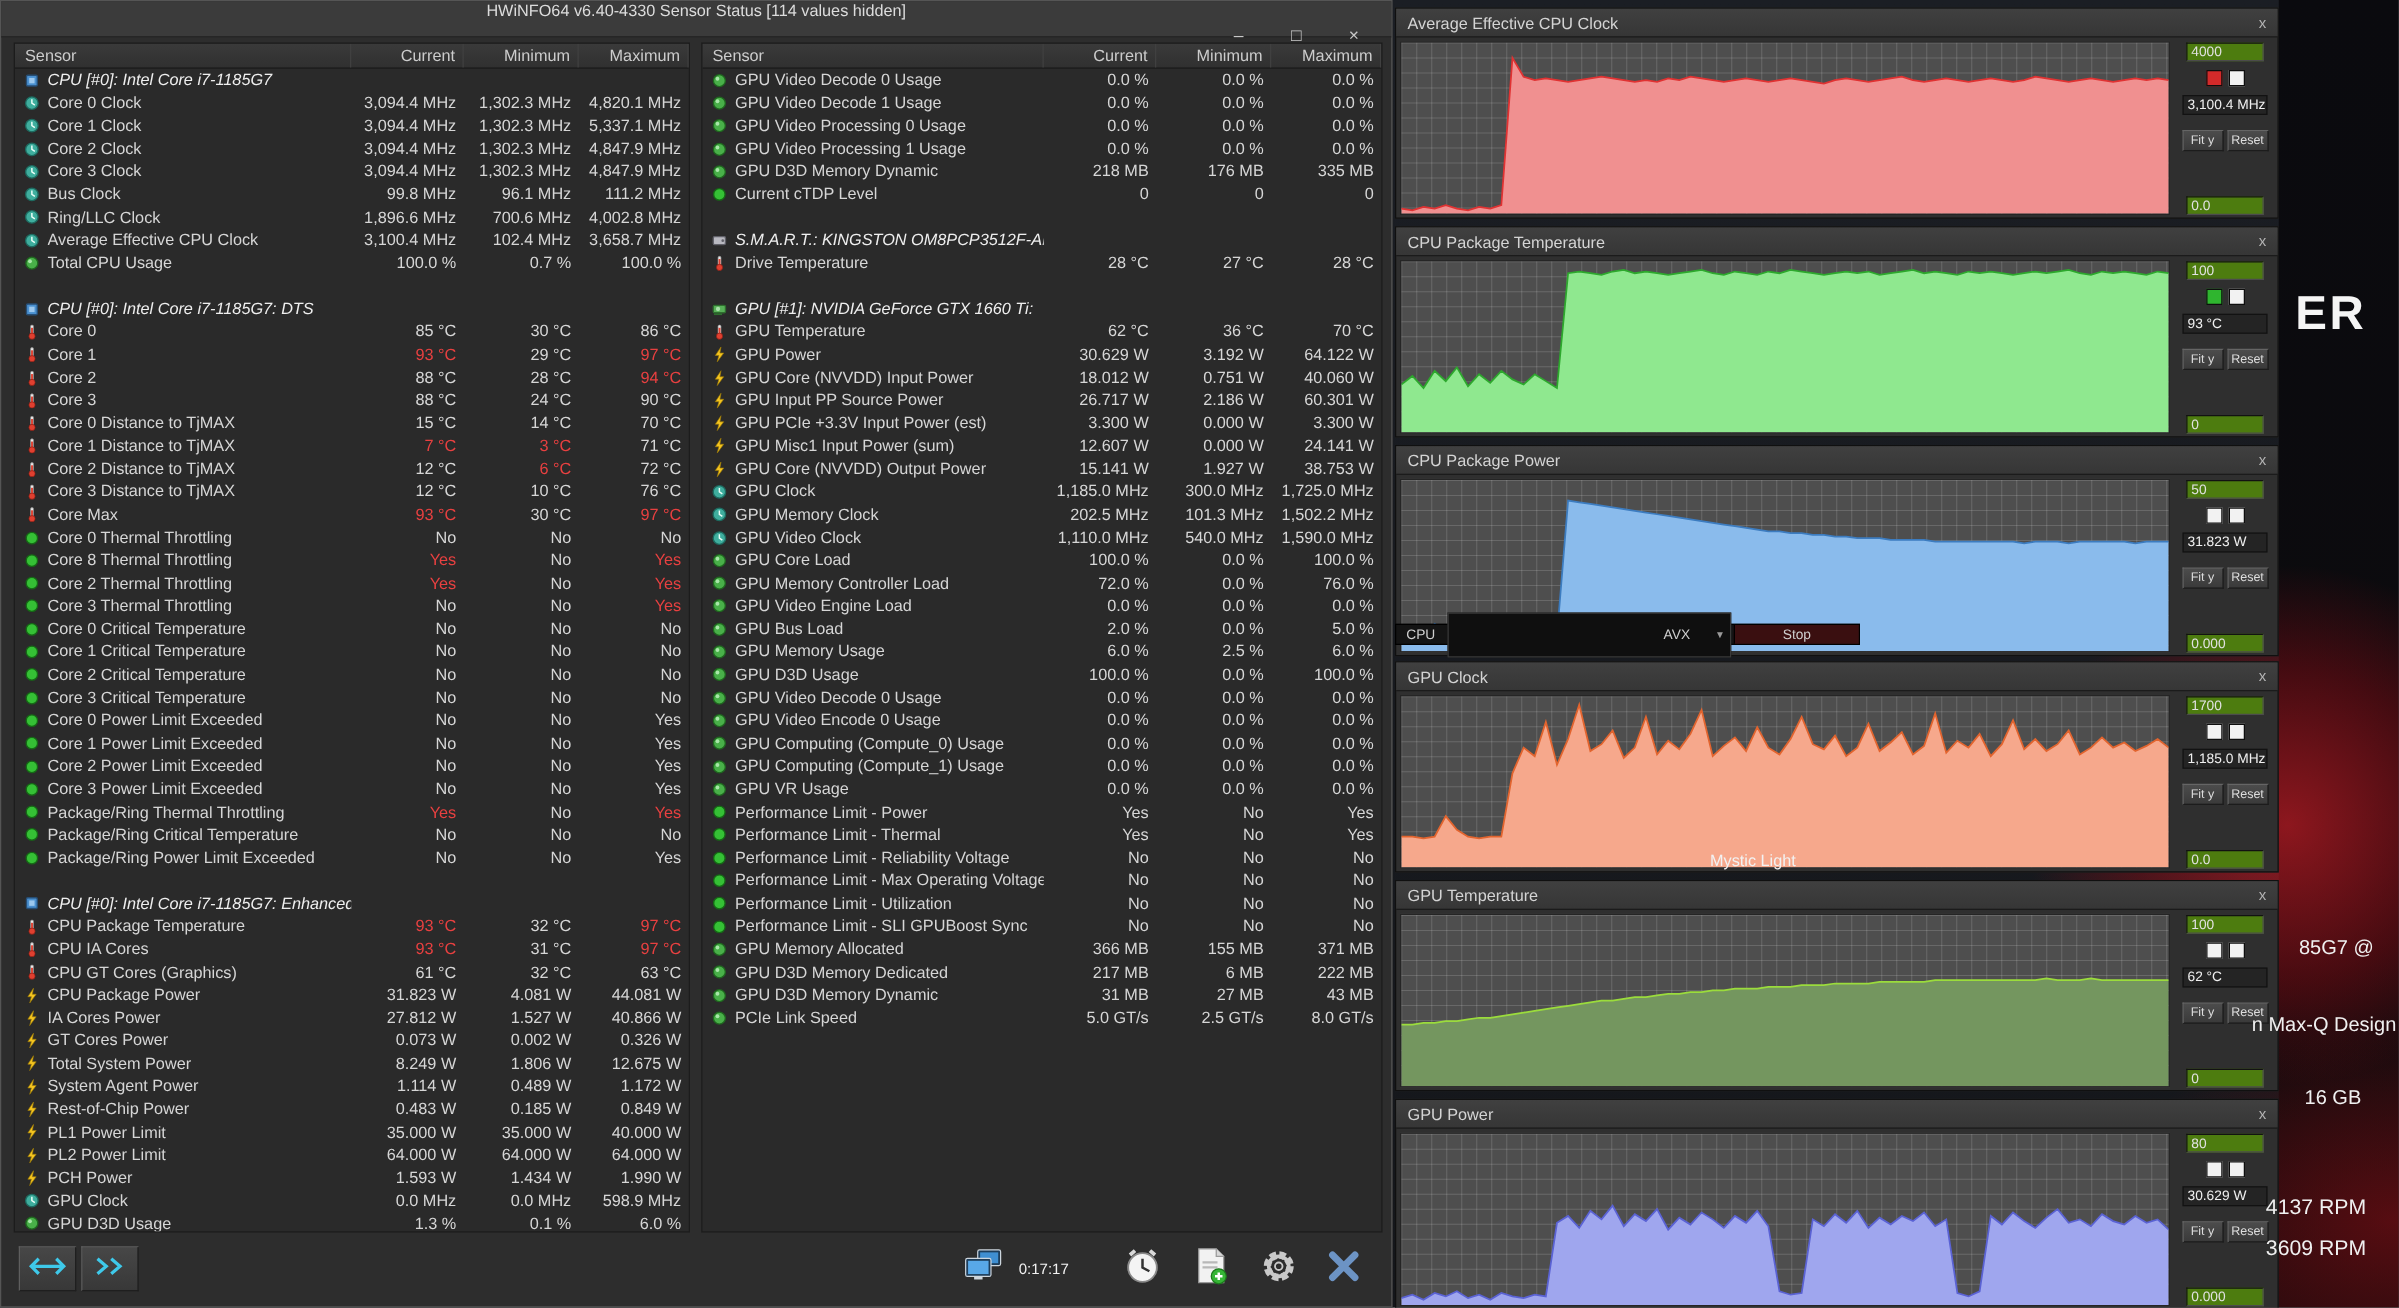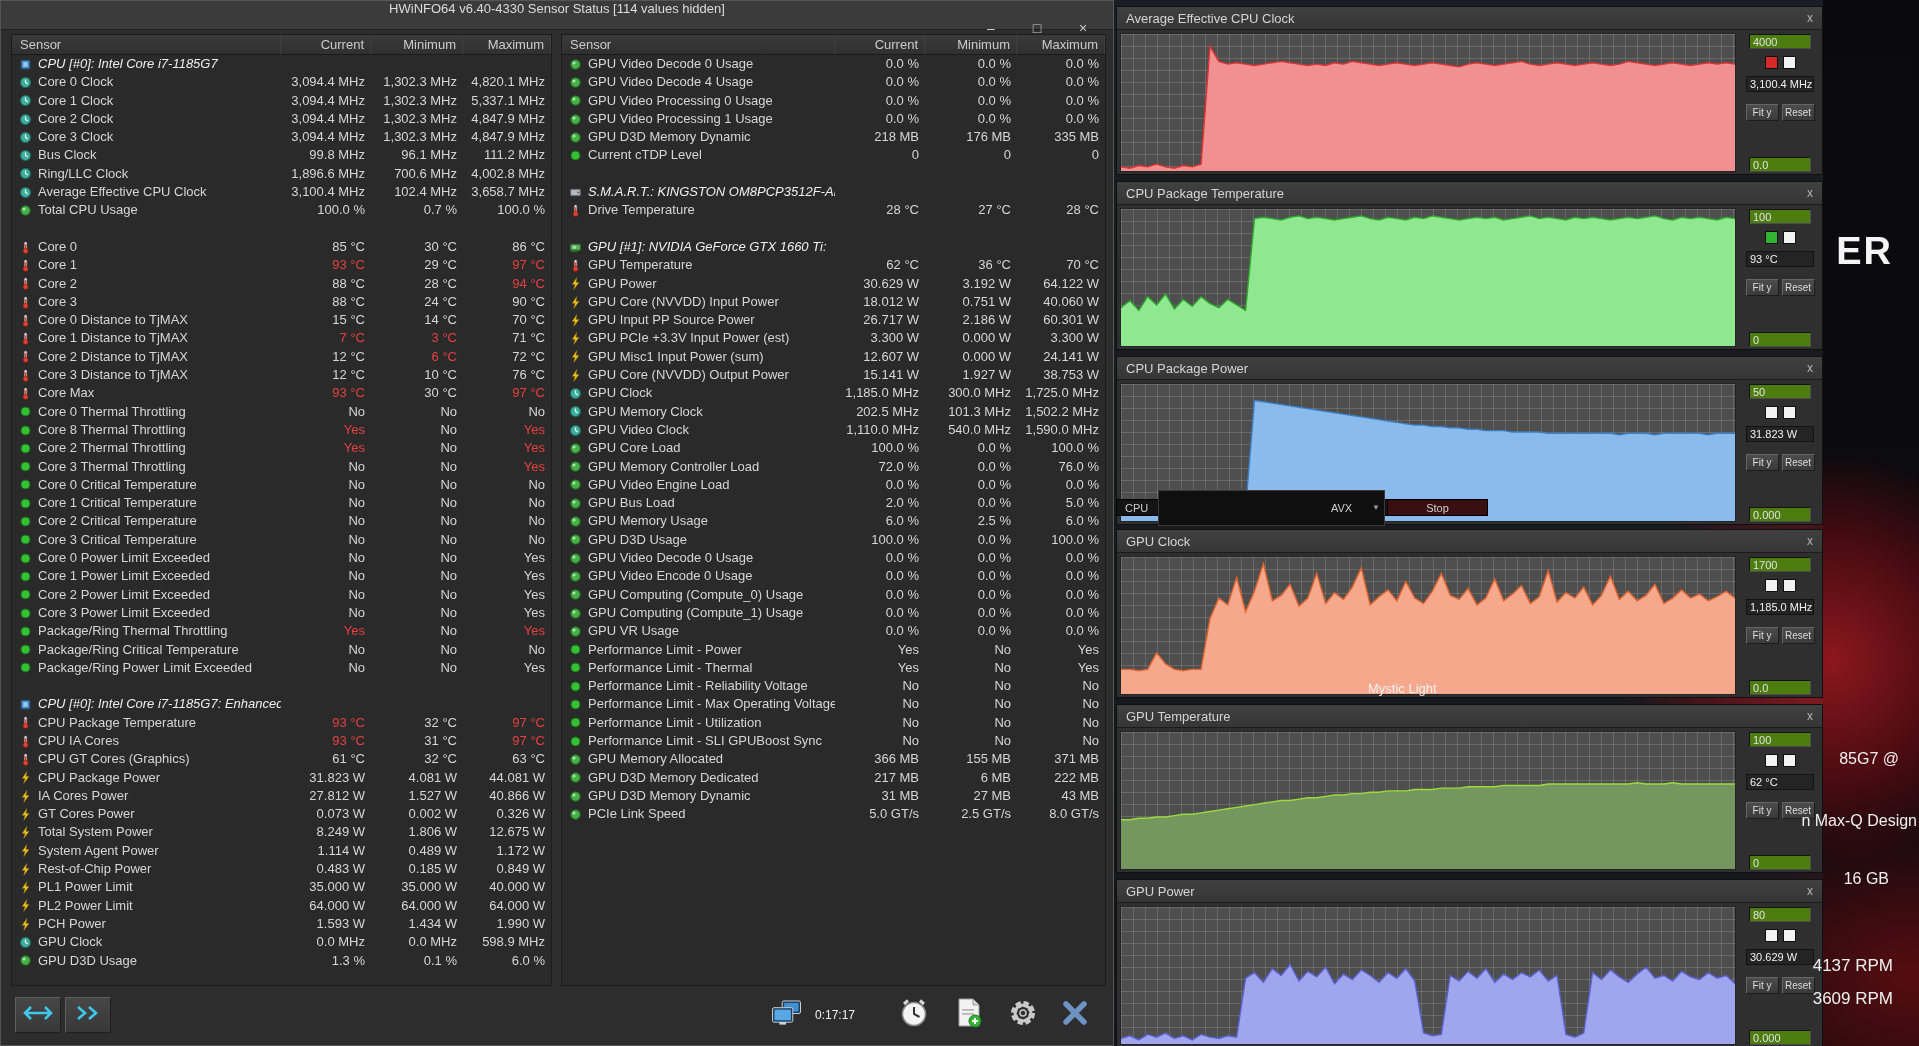--- a/index.html
+++ b/index.html
@@ -424,20 +424,32 @@
               <circle cx="6" cy="6" r="4.4" fill="#49b049" stroke="#1f681f"></circle>
               <circle cx="4.6" cy="4.6" r="1.4" fill="#a9e6a9"></circle>
             </svg>
           </span>
           <span class="lbl">Total CPU Usage</span>
           <span class="val">100.0 %</span>
           <span class="val">0.7 %</span>
           <span class="val">100.0 %</span>
         </div>
         <div class="row blank"></div>
+        <div class="row section">
+          <span class="icon">
+            <svg viewBox="0 0 12 12">
+              <rect x="2" y="2" width="8" height="8" rx="1" fill="#4a90d0" stroke="#274e74"></rect>
+              <rect x="4" y="4" width="4" height="4" fill="#9cc8ee"></rect>
+            </svg>
+          </span>
+          <span class="lbl">CPU [#0]: Intel Core i7-1185G7: DTS</span>
+          <span class="val"></span>
+          <span class="val"></span>
+          <span class="val"></span>
+        </div>
         <div class="row">
           <span class="icon">
             <svg viewBox="0 0 12 12">
               <rect x="5" y="1" width="2.2" height="6.5" rx="1" fill="#e8e8e8" stroke="#888" stroke-width="0.5"></rect>
               <rect x="5.4" y="3" width="1.4" height="5" fill="#e04030"></rect>
               <circle cx="6.1" cy="9.2" r="2.3" fill="#e04030" stroke="#8a1d14" stroke-width="0.5"></circle>
             </svg>
           </span>
           <span class="lbl">Core 0</span>
           <span class="val">85 °C</span>
@@ -911,21 +923,21 @@
           <span class="val">0.0 %</span>
           <span class="val">0.0 %</span>
         </div>
         <div class="row">
           <span class="icon">
             <svg viewBox="0 0 12 12">
               <circle cx="6" cy="6" r="4.4" fill="#49b049" stroke="#1f681f"></circle>
               <circle cx="4.6" cy="4.6" r="1.4" fill="#a9e6a9"></circle>
             </svg>
           </span>
-          <span class="lbl">GPU Video Decode 4 Usage</span>
+          <span class="lbl">GPU Video Decode 1 Usage</span>
           <span class="val">0.0 %</span>
           <span class="val">0.0 %</span>
           <span class="val">0.0 %</span>
         </div>
         <div class="row">
           <span class="icon">
             <svg viewBox="0 0 12 12">
               <circle cx="6" cy="6" r="4.4" fill="#49b049" stroke="#1f681f"></circle>
               <circle cx="4.6" cy="4.6" r="1.4" fill="#a9e6a9"></circle>
             </svg>

